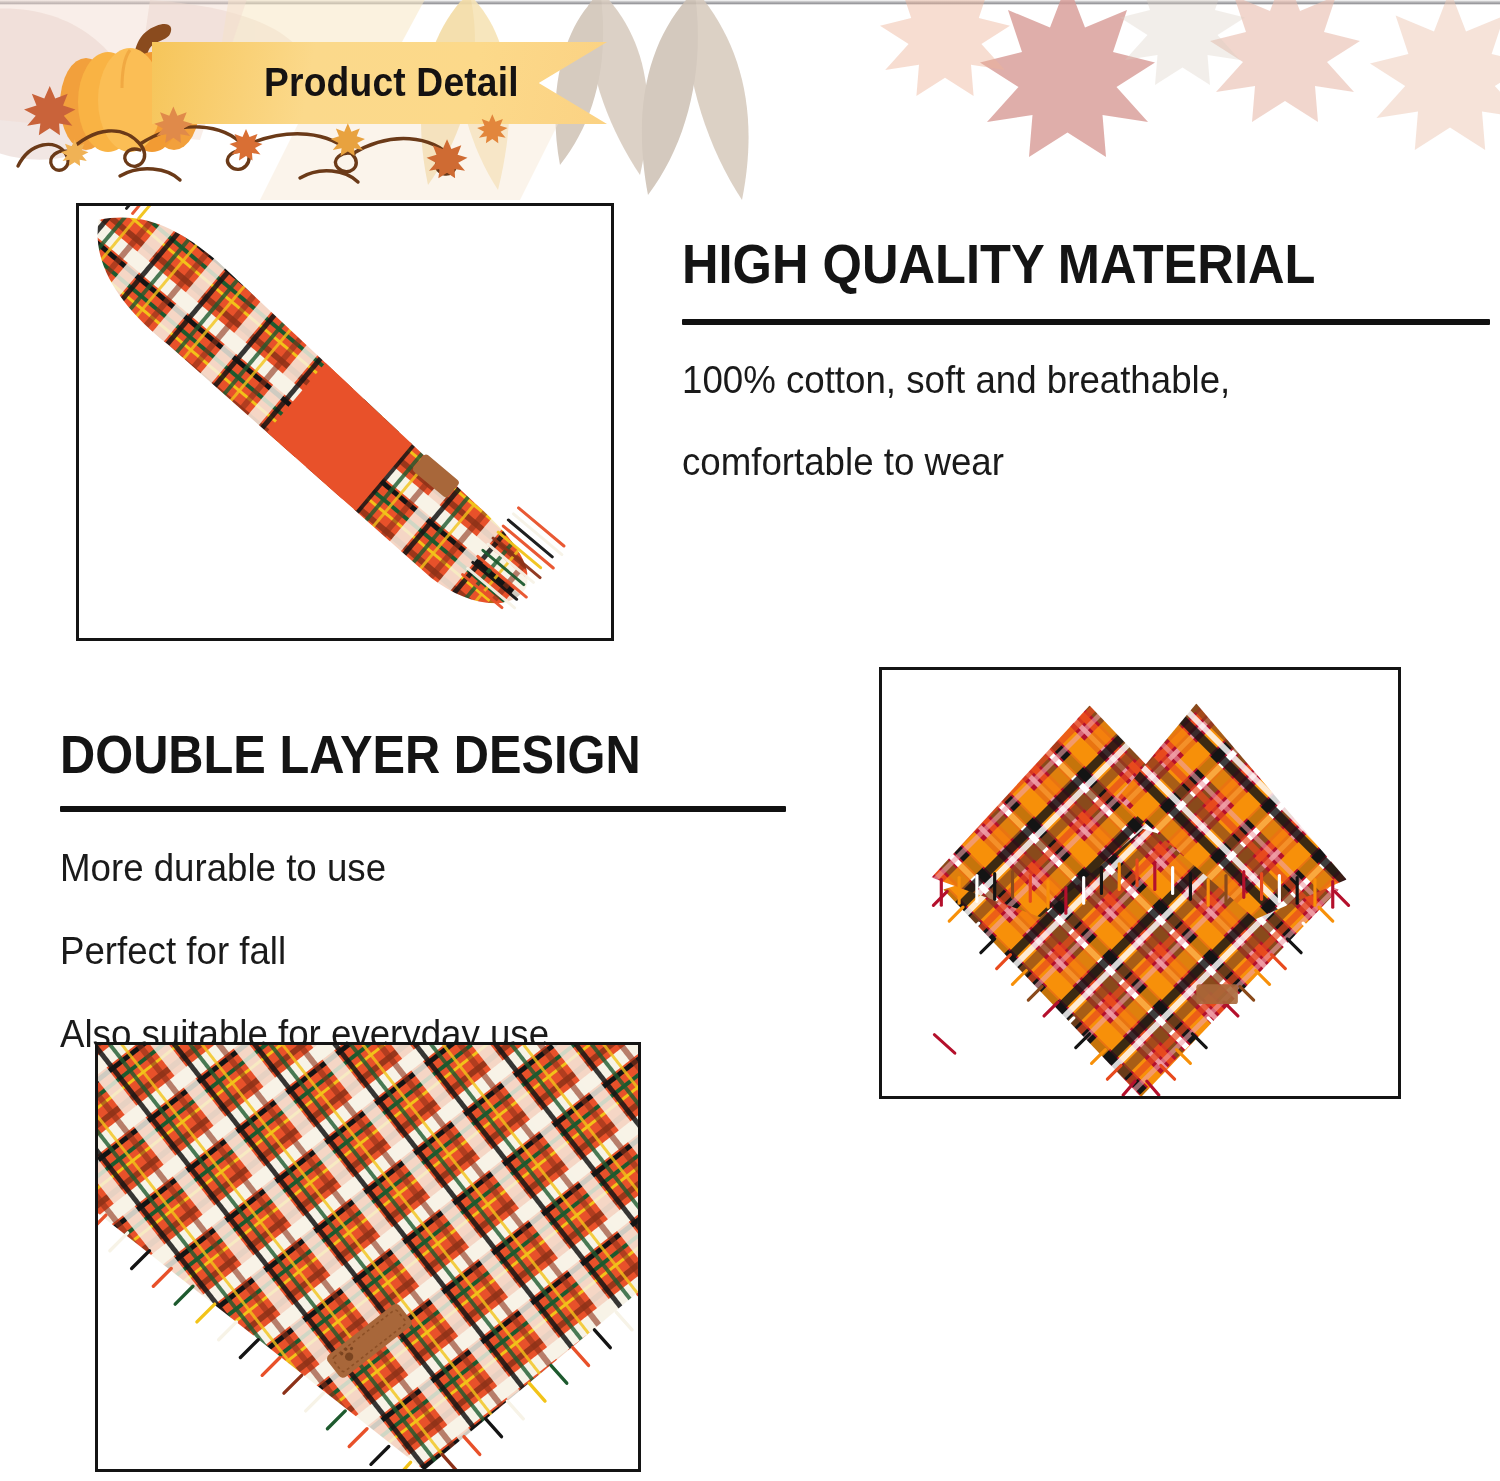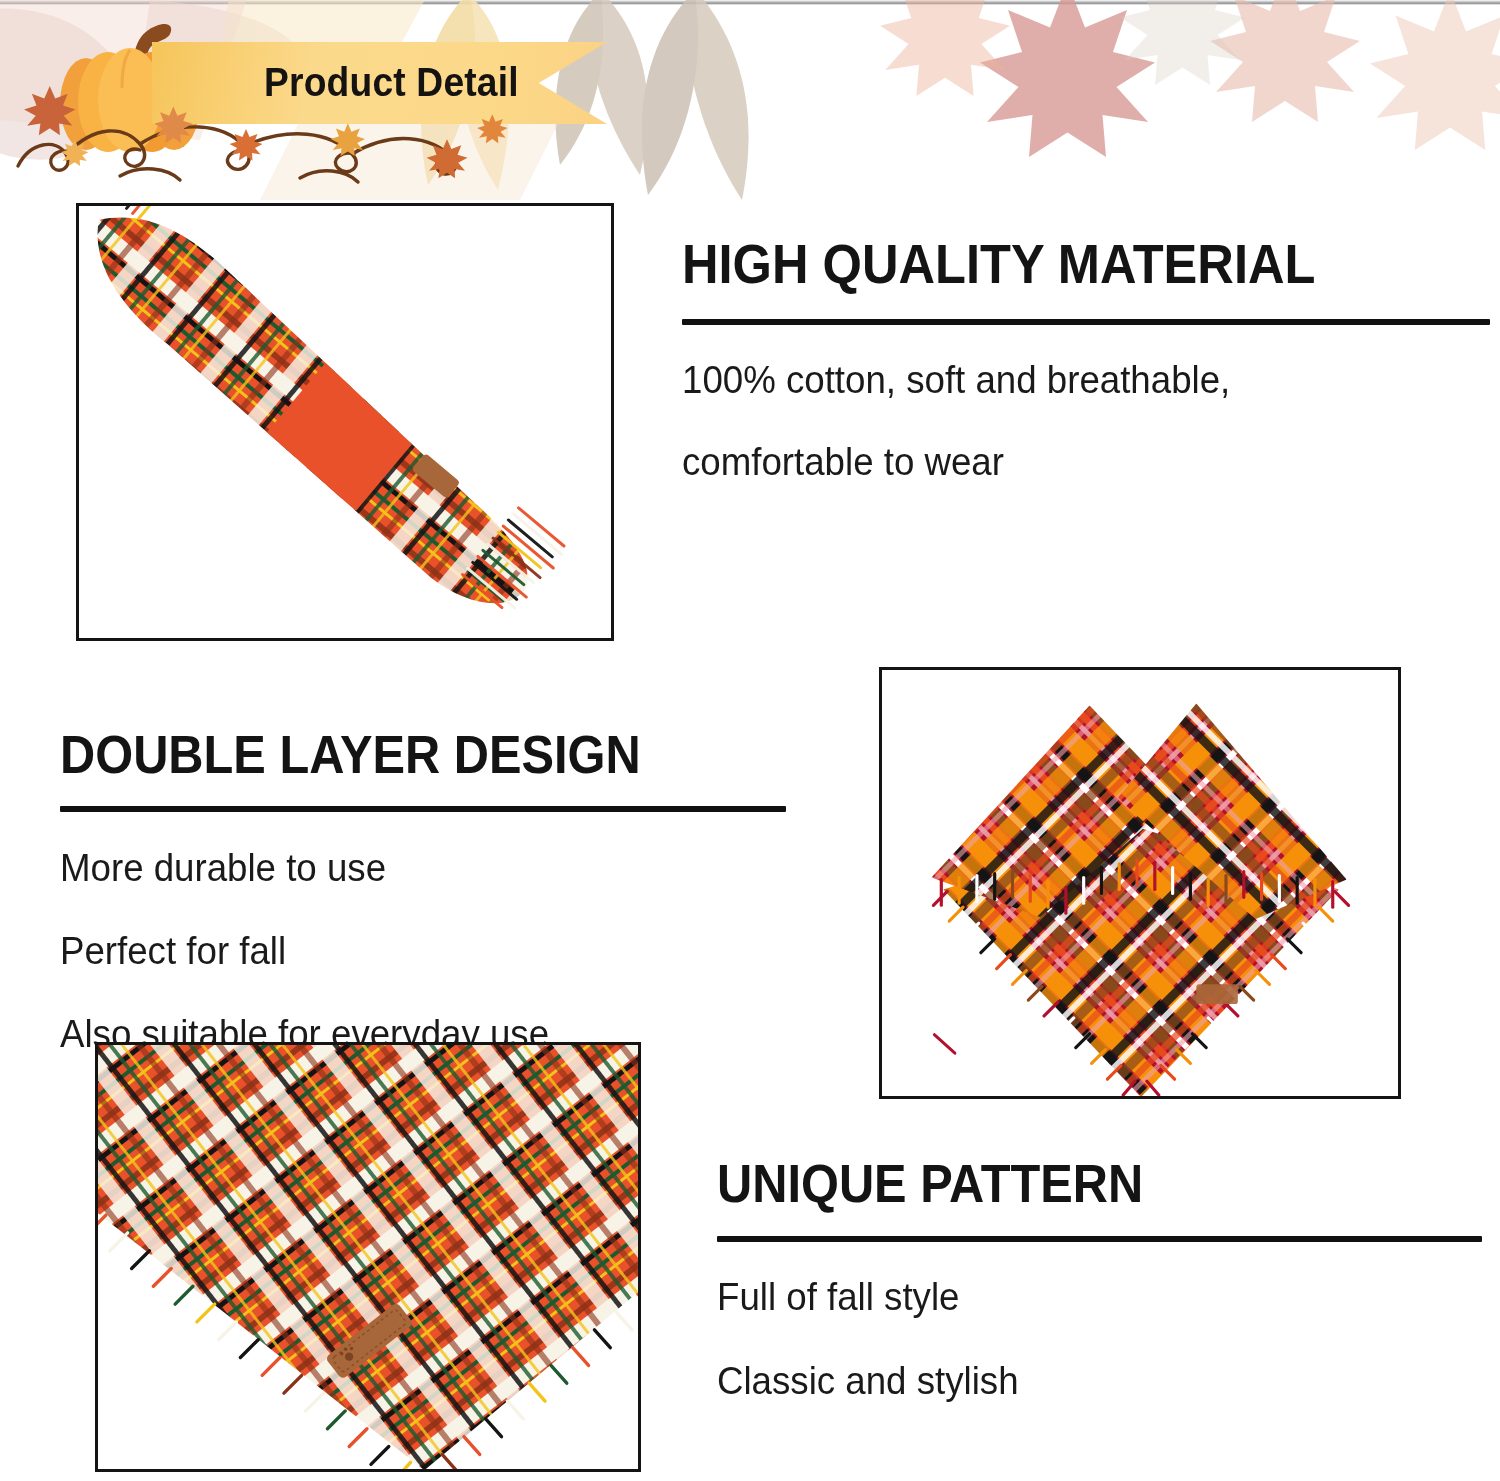--- a/index.html
+++ b/index.html
@@ -469,20 +469,14 @@
         <rect x="228" y="288" width="92" height="28" rx="5" fill="#a8673a"></rect>
         <rect x="233" y="293" width="82" height="18" rx="3" fill="none" stroke="#8d5026" stroke-width="1.6" stroke-dasharray="3 3"></rect>
         <circle cx="248" cy="302" r="4.2" fill="#7a4420"></circle>
         <circle cx="244" cy="295" r="1.7" fill="#7a4420"></circle>
         <circle cx="250" cy="294" r="1.7" fill="#7a4420"></circle>
         <circle cx="255" cy="297" r="1.7" fill="#7a4420"></circle>
       </g>
     </svg>
   </div>
 
-  <div class="text-block tb3">
-    <div class="block-heading">UNIQUE PATTERN</div>
-    <div class="heading-rule"></div>
-    <div class="block-line l1">Full of fall style</div>
-    <div class="block-line l2">Classic and stylish</div>
-  </div>
 
 </div>
 
 </body></html>

